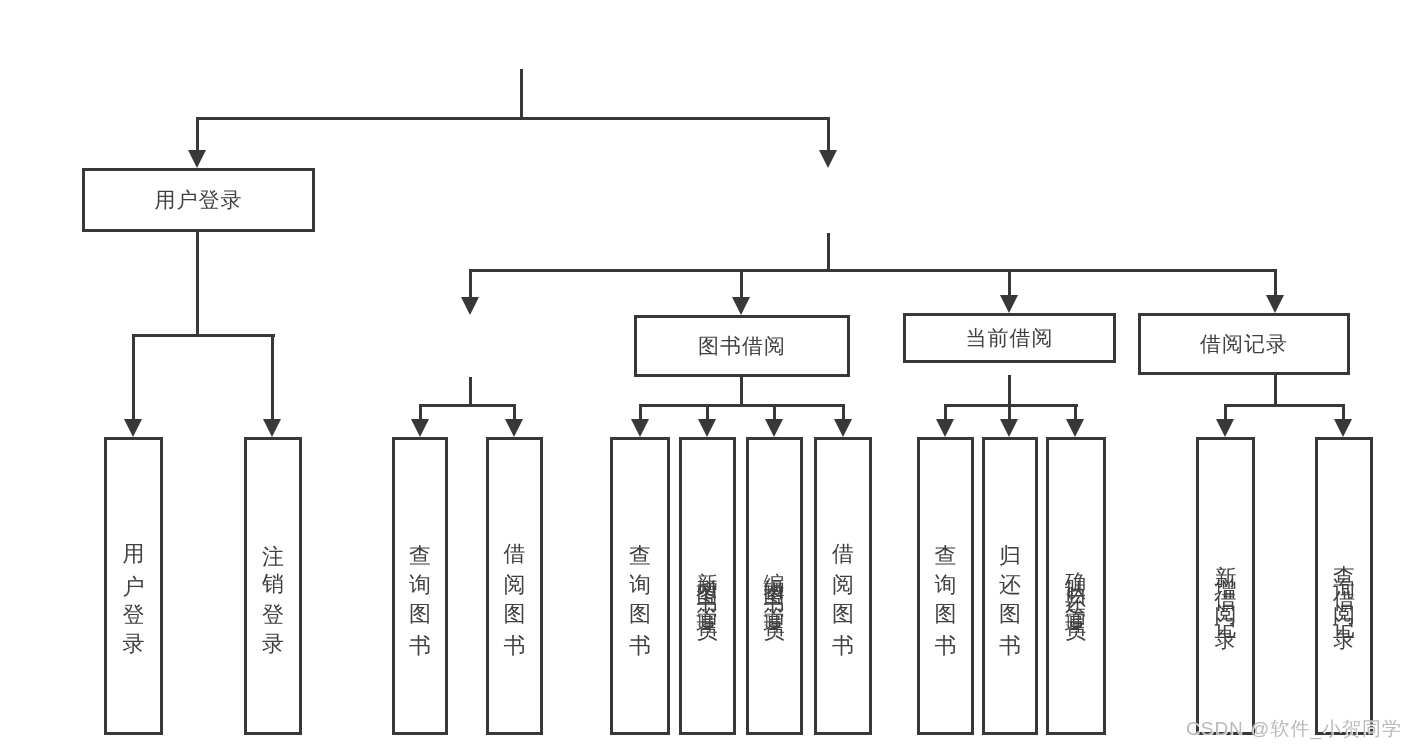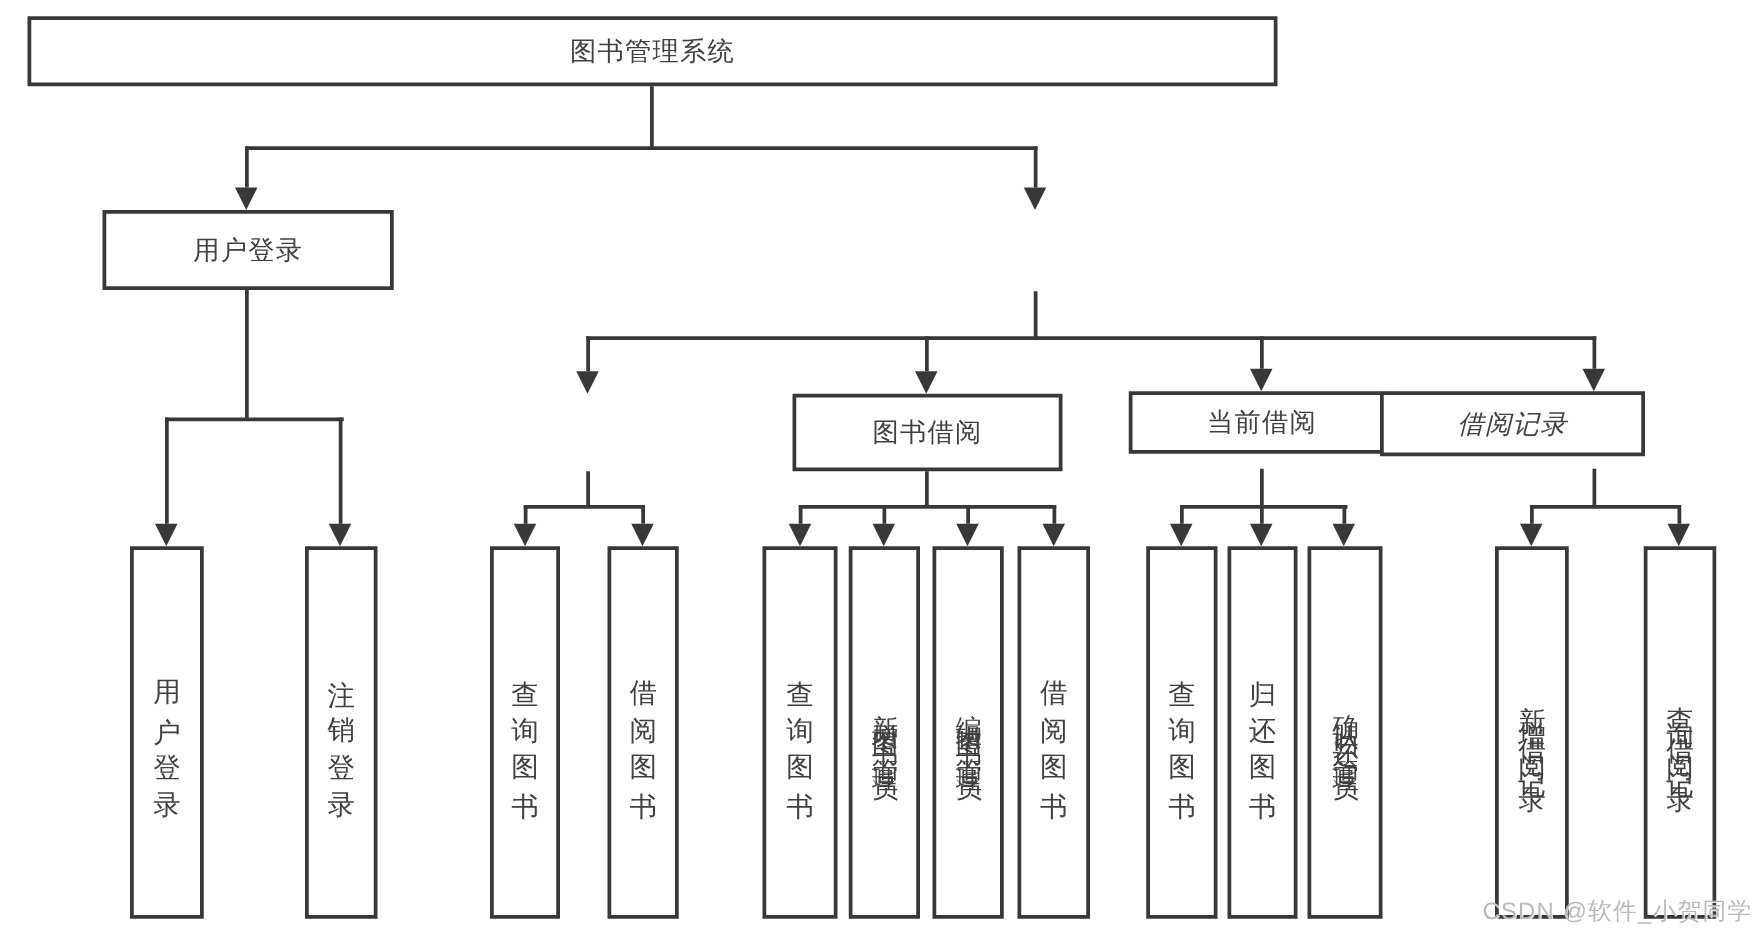--- a/index.html
+++ b/index.html
@@ -53,39 +53,36 @@
     z-index:10;
     text-shadow:1px 1px 0 rgba(255,255,255,.85);
     white-space:nowrap;
   }
 </style>
 </head>
 <body>
 
 <div id="canvas">
 
-  <div class="node" style="left:22px;top:13px;width:1000px;height:56px;">
-    <span>图书管理系统</span>
-  </div>
 
   <div class="node" style="left:82px;top:168px;width:233px;height:64px;">
     <span>用户登录</span>
   </div>
 
 
 
   <div class="node" style="left:634px;top:315px;width:216px;height:62px;font-family:Liberation Serif, serif;">
     <span>图书借阅</span>
   </div>
 
   <div class="node" style="left:903px;top:313px;width:213px;height:50px;">
     <span>当前借阅</span>
   </div>
 
-  <div class="node" style="left:1104px;top:313px;width:212px;height:52px;font-style:italic;">
+  <div class="node" style="left:1138px;top:313px;width:212px;height:62px;">
     <span>借阅记录</span>
   </div>
 
   <div class="node leaf" style="left:104px;top:437px;width:59px;height:298px;">
     <span class="vtxt">用户登录</span>
   </div>
   <div class="node leaf" style="left:244px;top:437px;width:58px;height:298px;">
     <span class="vtxt">注销登录</span>
   </div>
 

